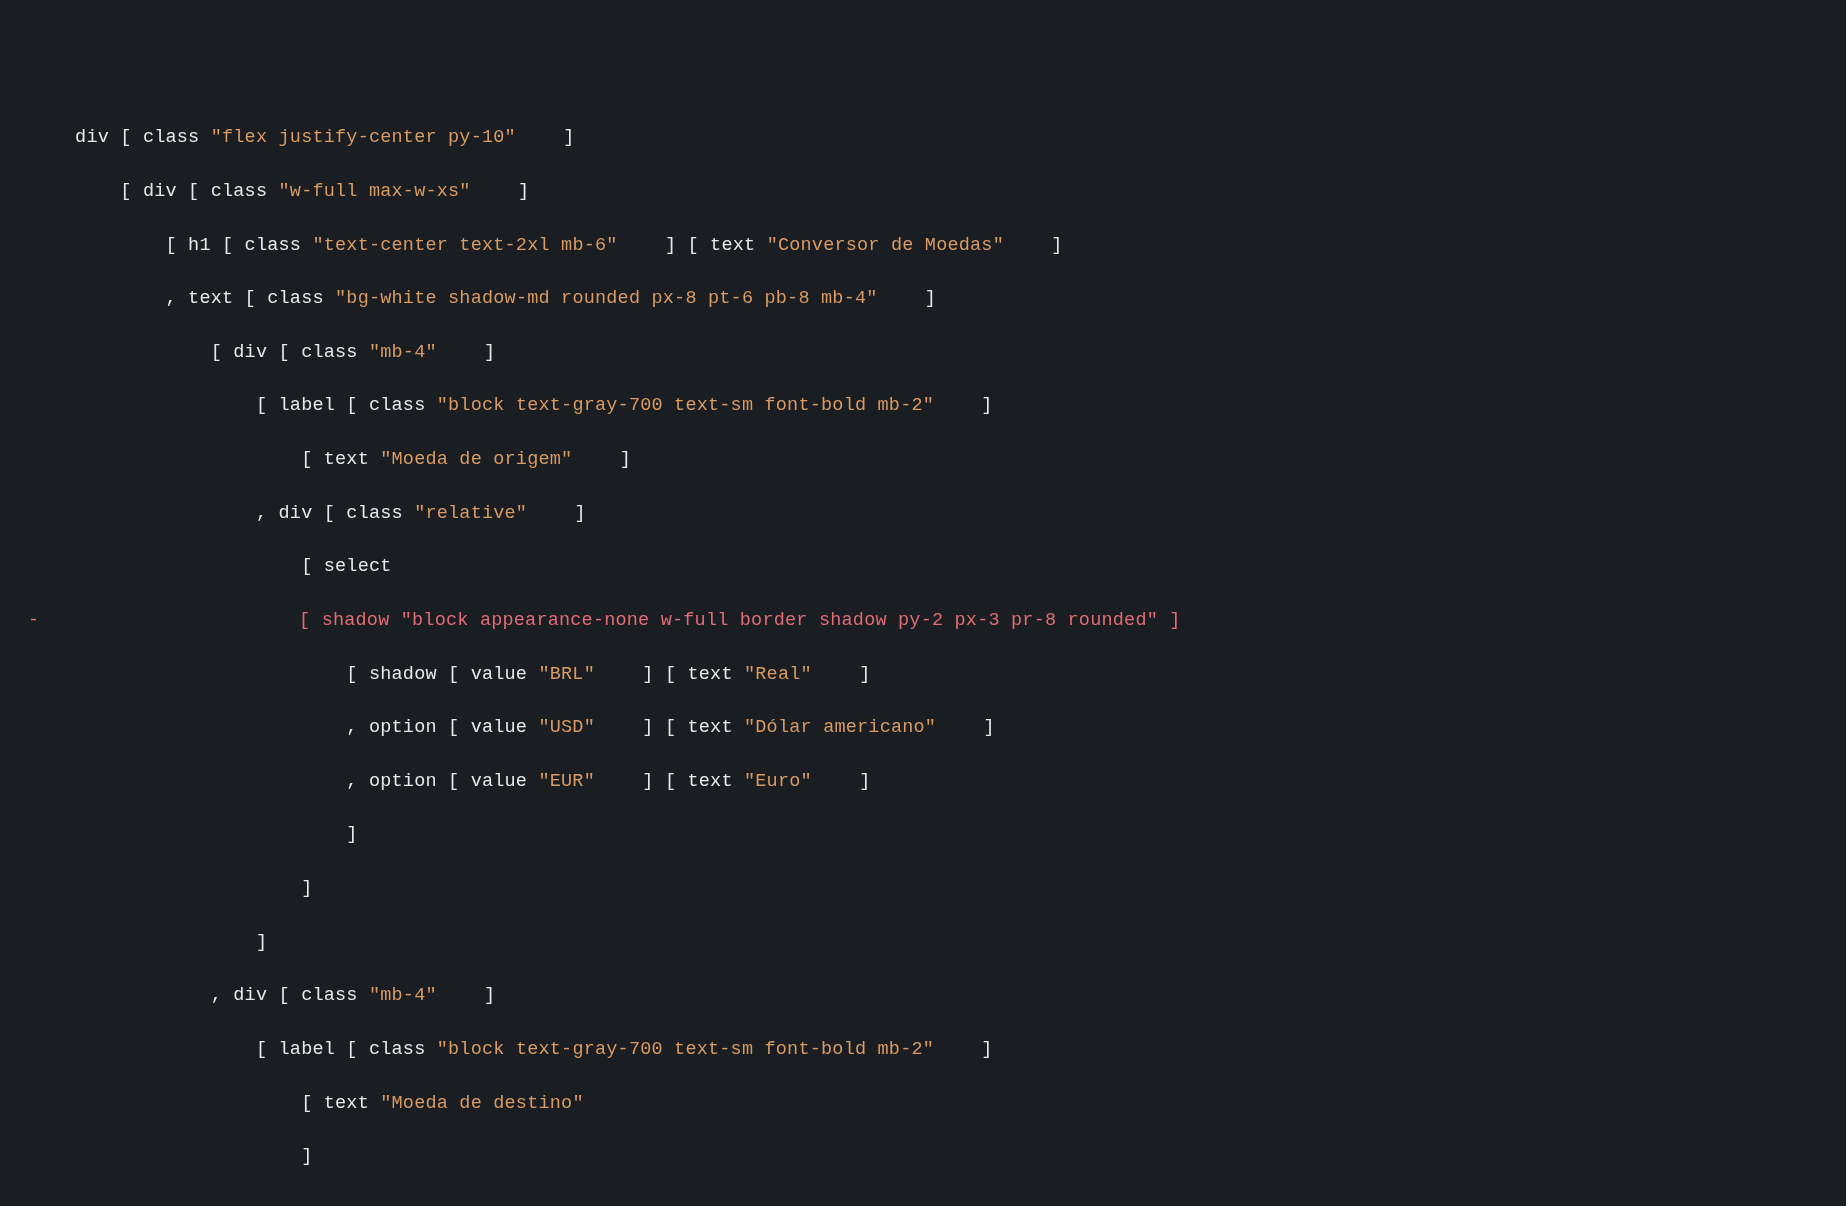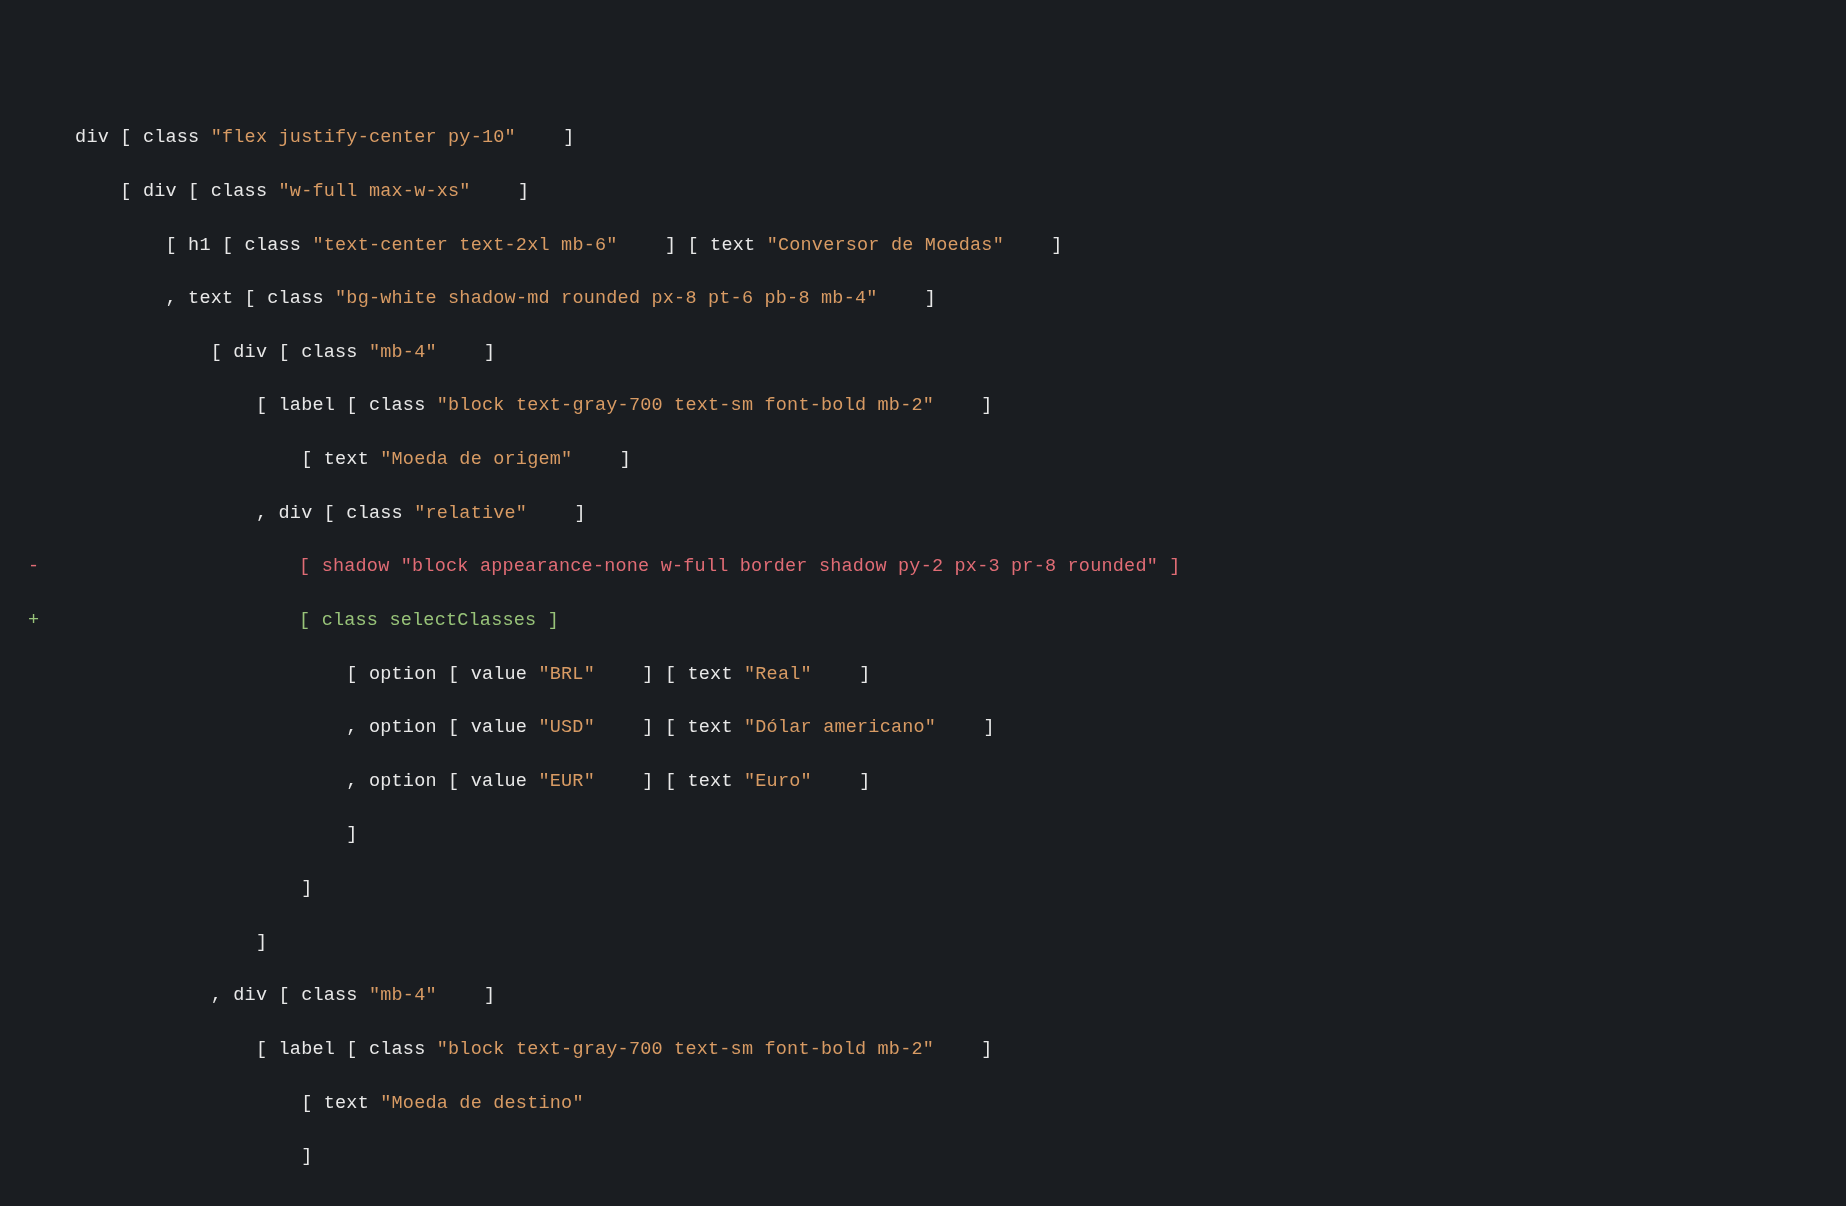--- a/index.html
+++ b/index.html
@@ -32,23 +32,23 @@
 
 
 <div id="code-container"><span class="line"><span class="diff-marker "> </span><span class="t-default">div [ class </span><span class="t-string">"flex justify-center py-10"</span><span class="t-default"> ]</span></span>
 <span class="line"><span class="diff-marker "> </span><span class="t-default">    [ div [ class </span><span class="t-string">"w-full max-w-xs"</span><span class="t-default"> ]</span></span>
 <span class="line"><span class="diff-marker "> </span><span class="t-default">        [ h1 [ class </span><span class="t-string">"text-center text-2xl mb-6"</span><span class="t-default"> ] [ text </span><span class="t-string">"Conversor de Moedas"</span><span class="t-default"> ]</span></span>
 <span class="line"><span class="diff-marker "> </span><span class="t-default">        , text [ class </span><span class="t-string">"bg-white shadow-md rounded px-8 pt-6 pb-8 mb-4"</span><span class="t-default"> ]</span></span>
 <span class="line"><span class="diff-marker "> </span><span class="t-default">            [ div [ class </span><span class="t-string">"mb-4"</span><span class="t-default"> ]</span></span>
 <span class="line"><span class="diff-marker "> </span><span class="t-default">                [ label [ class </span><span class="t-string">"block text-gray-700 text-sm font-bold mb-2"</span><span class="t-default"> ]</span></span>
 <span class="line"><span class="diff-marker "> </span><span class="t-default">                    [ text </span><span class="t-string">"Moeda de origem"</span><span class="t-default"> ]</span></span>
 <span class="line"><span class="diff-marker "> </span><span class="t-default">                , div [ class </span><span class="t-string">"relative"</span><span class="t-default"> ]</span></span>
+<span class="line"><span class="diff-marker "> </span><span class="t-default">                    [ select</span></span>
 <span class="line"><span class="diff-marker t-removed">-</span><span class="t-removed">                       [ shadow </span><span class="t-removed">"block appearance-none w-full border shadow py-2 px-3 pr-8 rounded"</span><span class="t-removed"> ]</span></span>
-<span class="line"><span class="diff-marker t-added">+</span><span class="t-added">                       [ class selectClasses ]</span></span>
-<span class="line"><span class="diff-marker "> </span><span class="t-default">                        [ option [ value </span><span class="t-string">"BRL"</span><span class="t-default"> ] [ text </span><span class="t-string">"Real"</span><span class="t-default"> ]</span></span>
+<span class="line"><span class="diff-marker "> </span><span class="t-default">                        [ shadow [ value </span><span class="t-string">"BRL"</span><span class="t-default"> ] [ text </span><span class="t-string">"Real"</span><span class="t-default"> ]</span></span>
 <span class="line"><span class="diff-marker "> </span><span class="t-default">                        , option [ value </span><span class="t-string">"USD"</span><span class="t-default"> ] [ text </span><span class="t-string">"Dólar americano"</span><span class="t-default"> ]</span></span>
 <span class="line"><span class="diff-marker "> </span><span class="t-default">                        , option [ value </span><span class="t-string">"EUR"</span><span class="t-default"> ] [ text </span><span class="t-string">"Euro"</span><span class="t-default"> ]</span></span>
 <span class="line"><span class="diff-marker "> </span><span class="t-default">                        ]</span></span>
 <span class="line"><span class="diff-marker "> </span><span class="t-default">                    ]</span></span>
 <span class="line"><span class="diff-marker "> </span><span class="t-default">                ]</span></span>
 <span class="line"><span class="diff-marker "> </span><span class="t-default">            , div [ class </span><span class="t-string">"mb-4"</span><span class="t-default"> ]</span></span>
 <span class="line"><span class="diff-marker "> </span><span class="t-default">                [ label [ class </span><span class="t-string">"block text-gray-700 text-sm font-bold mb-2"</span><span class="t-default"> ]</span></span>
 <span class="line"><span class="diff-marker "> </span><span class="t-default">                    [ text </span><span class="t-string">"Moeda de destino"</span></span>
 <span class="line"><span class="diff-marker "> </span><span class="t-default">                    ]</span></span>
 

